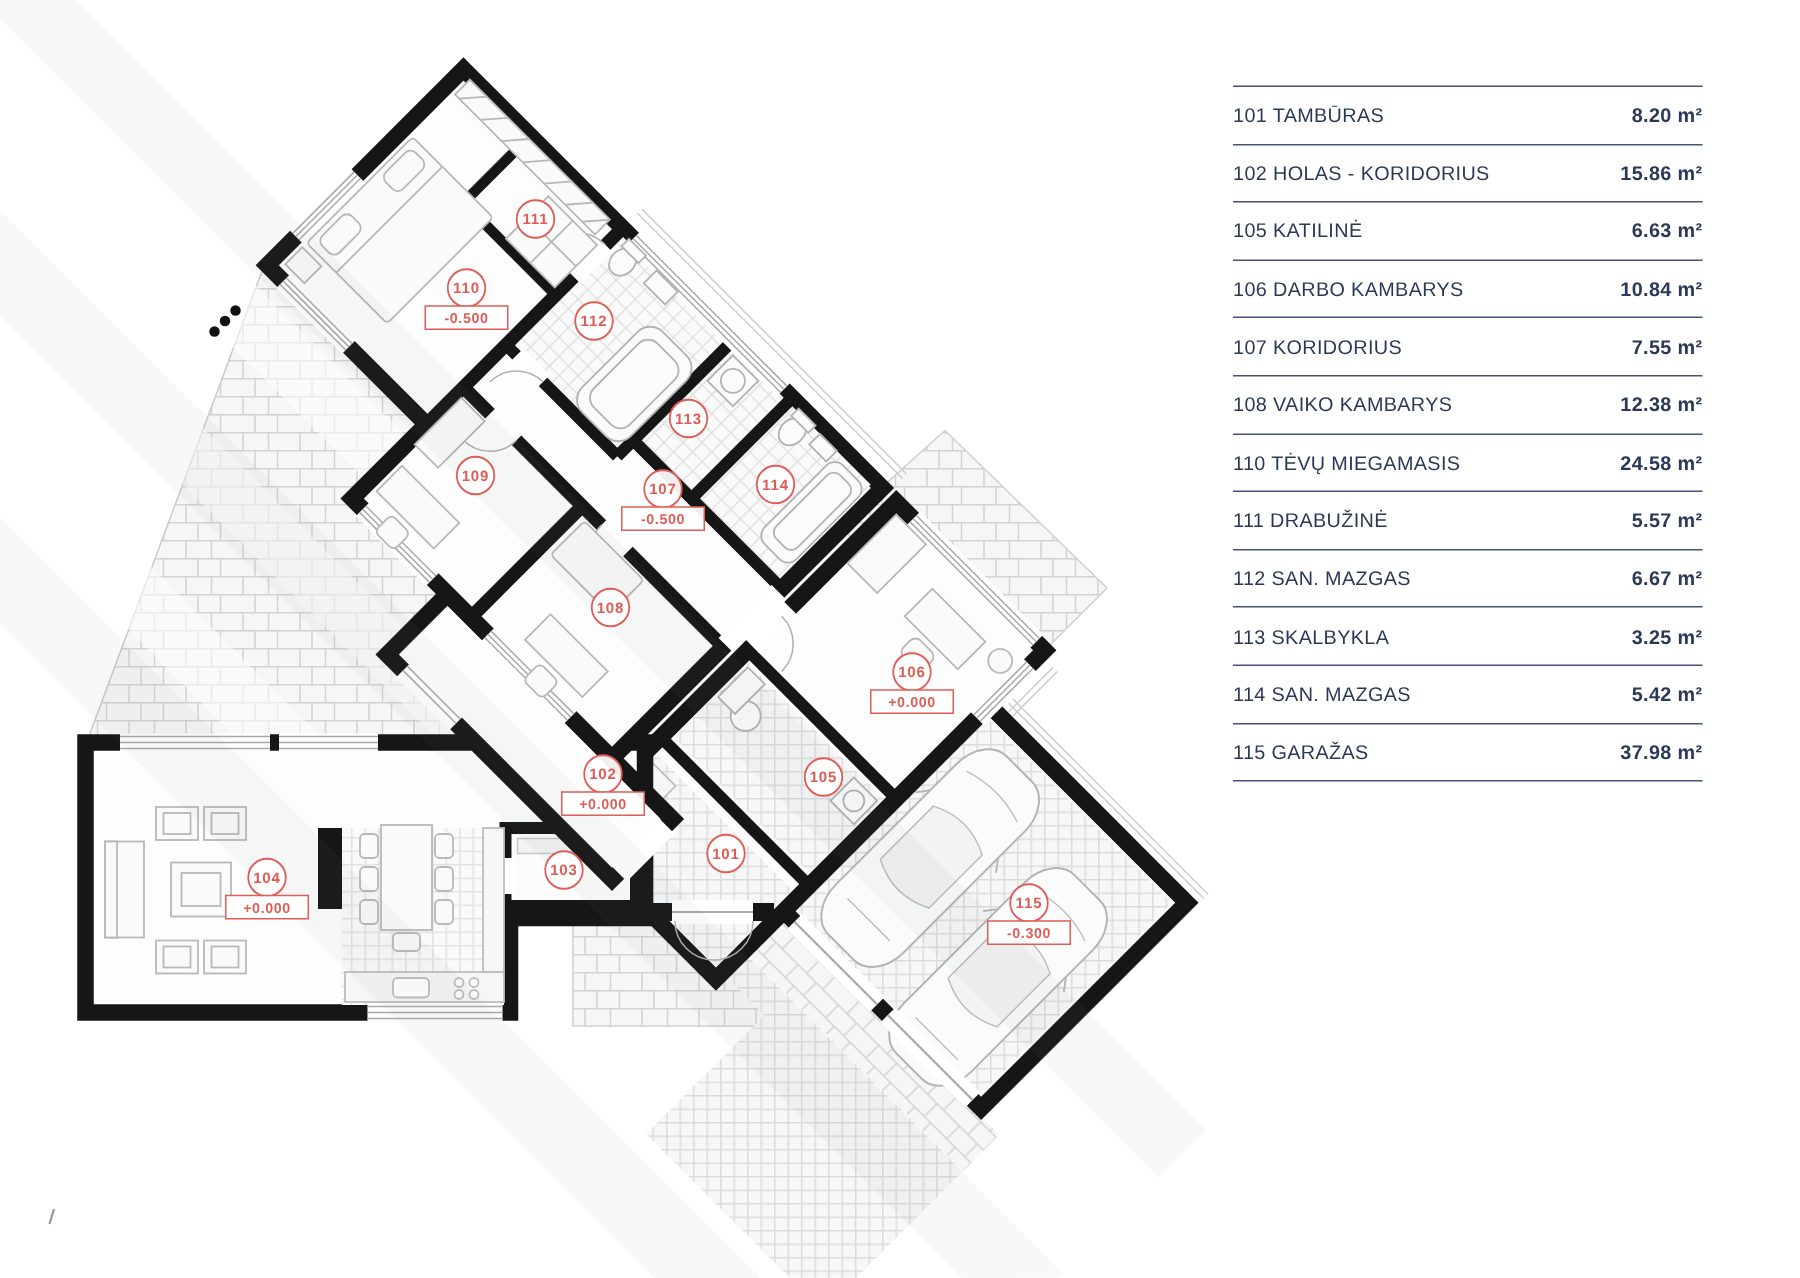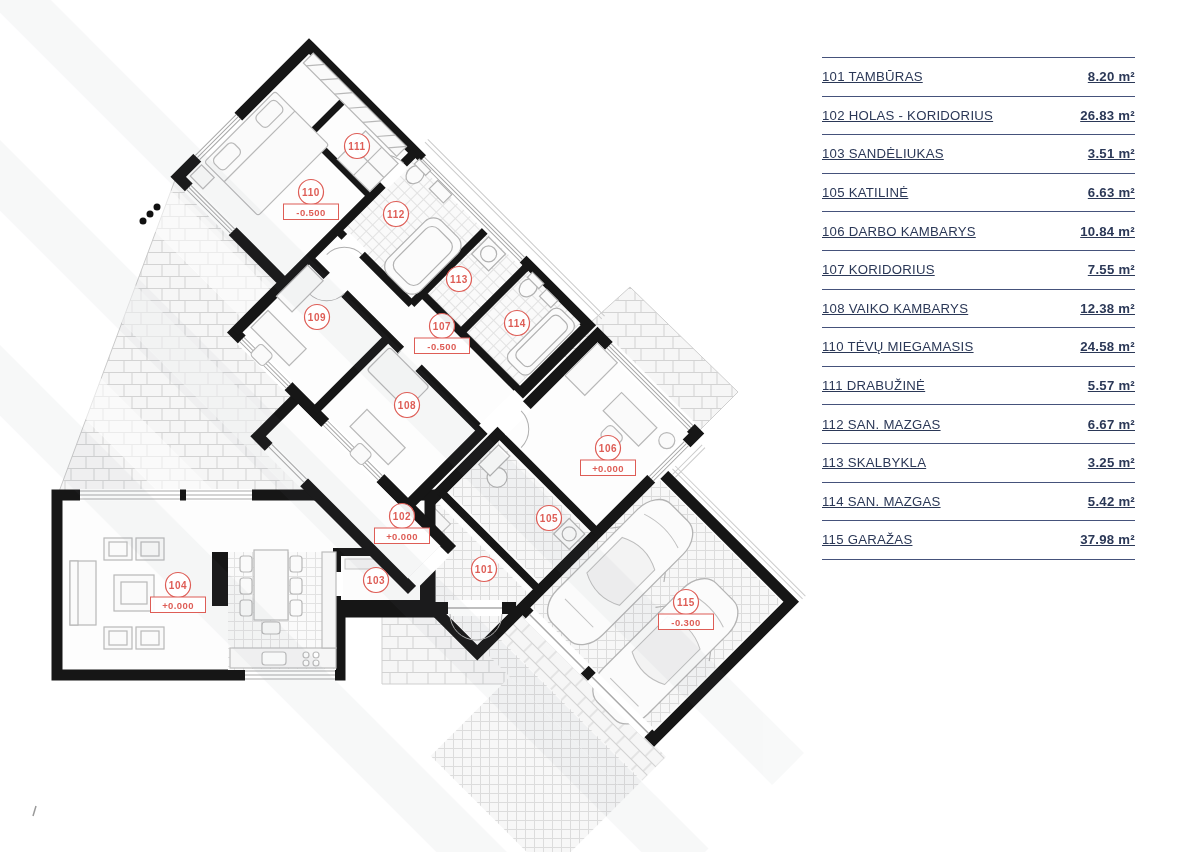--- a/index.html
+++ b/index.html
@@ -1,21 +1,21 @@
 <!DOCTYPE html>
 <html><head>
 <meta charset="utf-8">
 <style>
   html,body{margin:0;padding:0;background:#ffffff;}
   body{width:1200px;height:852px;position:relative;font-family:"Liberation Sans",sans-serif;overflow:hidden;}
   #plan-wrap{position:absolute;left:0;top:0;width:812px;height:852px;}
   
   #legend{position:absolute;left:822px;top:57px;width:313px;}
   .lrow{display:flex;justify-content:space-between;align-items:center;height:37.6px;
-        border-bottom:1px solid #45527b;color:#2b3857;font-size:13.2px;letter-spacing:.25px;text-decoration:underline;}
+        border-bottom:1px solid #45527b;color:#2b3857;font-size:13.2px;letter-spacing:.25px;}
   .lrow:first-child{border-top:1px solid #45527b;}
   .lname{white-space:nowrap;}
   .larea{font-weight:bold;white-space:nowrap;}
   
   .tag-circle{fill:#ffffff;fill-opacity:.93;stroke:#de5d56;stroke-width:1.2;}
   .tag-num{font-family:"Liberation Sans",sans-serif;font-size:10px;font-weight:bold;fill:#de5d56;text-anchor:middle;letter-spacing:.6px;}
   .tag-elev-box{fill:#ffffff;fill-opacity:.93;stroke:#de5d56;stroke-width:1;}
   .tag-elev{font-family:"Liberation Sans",sans-serif;font-size:9.5px;font-weight:bold;fill:#de5d56;text-anchor:middle;letter-spacing:.4px;}
 </style>
 </head>
@@ -335,25 +335,21 @@
 </svg>
 </div>
 
 <div id="legend">
     <div class="lrow">
       <span class="lname">101 TAMBŪRAS</span>
       <span class="larea">8.20 m²</span>
     </div>
     <div class="lrow">
       <span class="lname">102 HOLAS - KORIDORIUS</span>
-      <span class="larea">26.83 m²</span>
-    </div>
-    <div class="lrow">
-      <span class="lname">103 SANDĖLIUKAS</span>
-      <span class="larea">3.51 m²</span>
+      <span class="larea">15.86 m²</span>
     </div>
     <div class="lrow">
       <span class="lname">105 KATILINĖ</span>
       <span class="larea">6.63 m²</span>
     </div>
     <div class="lrow">
       <span class="lname">106 DARBO KAMBARYS</span>
       <span class="larea">10.84 m²</span>
     </div>
     <div class="lrow">

